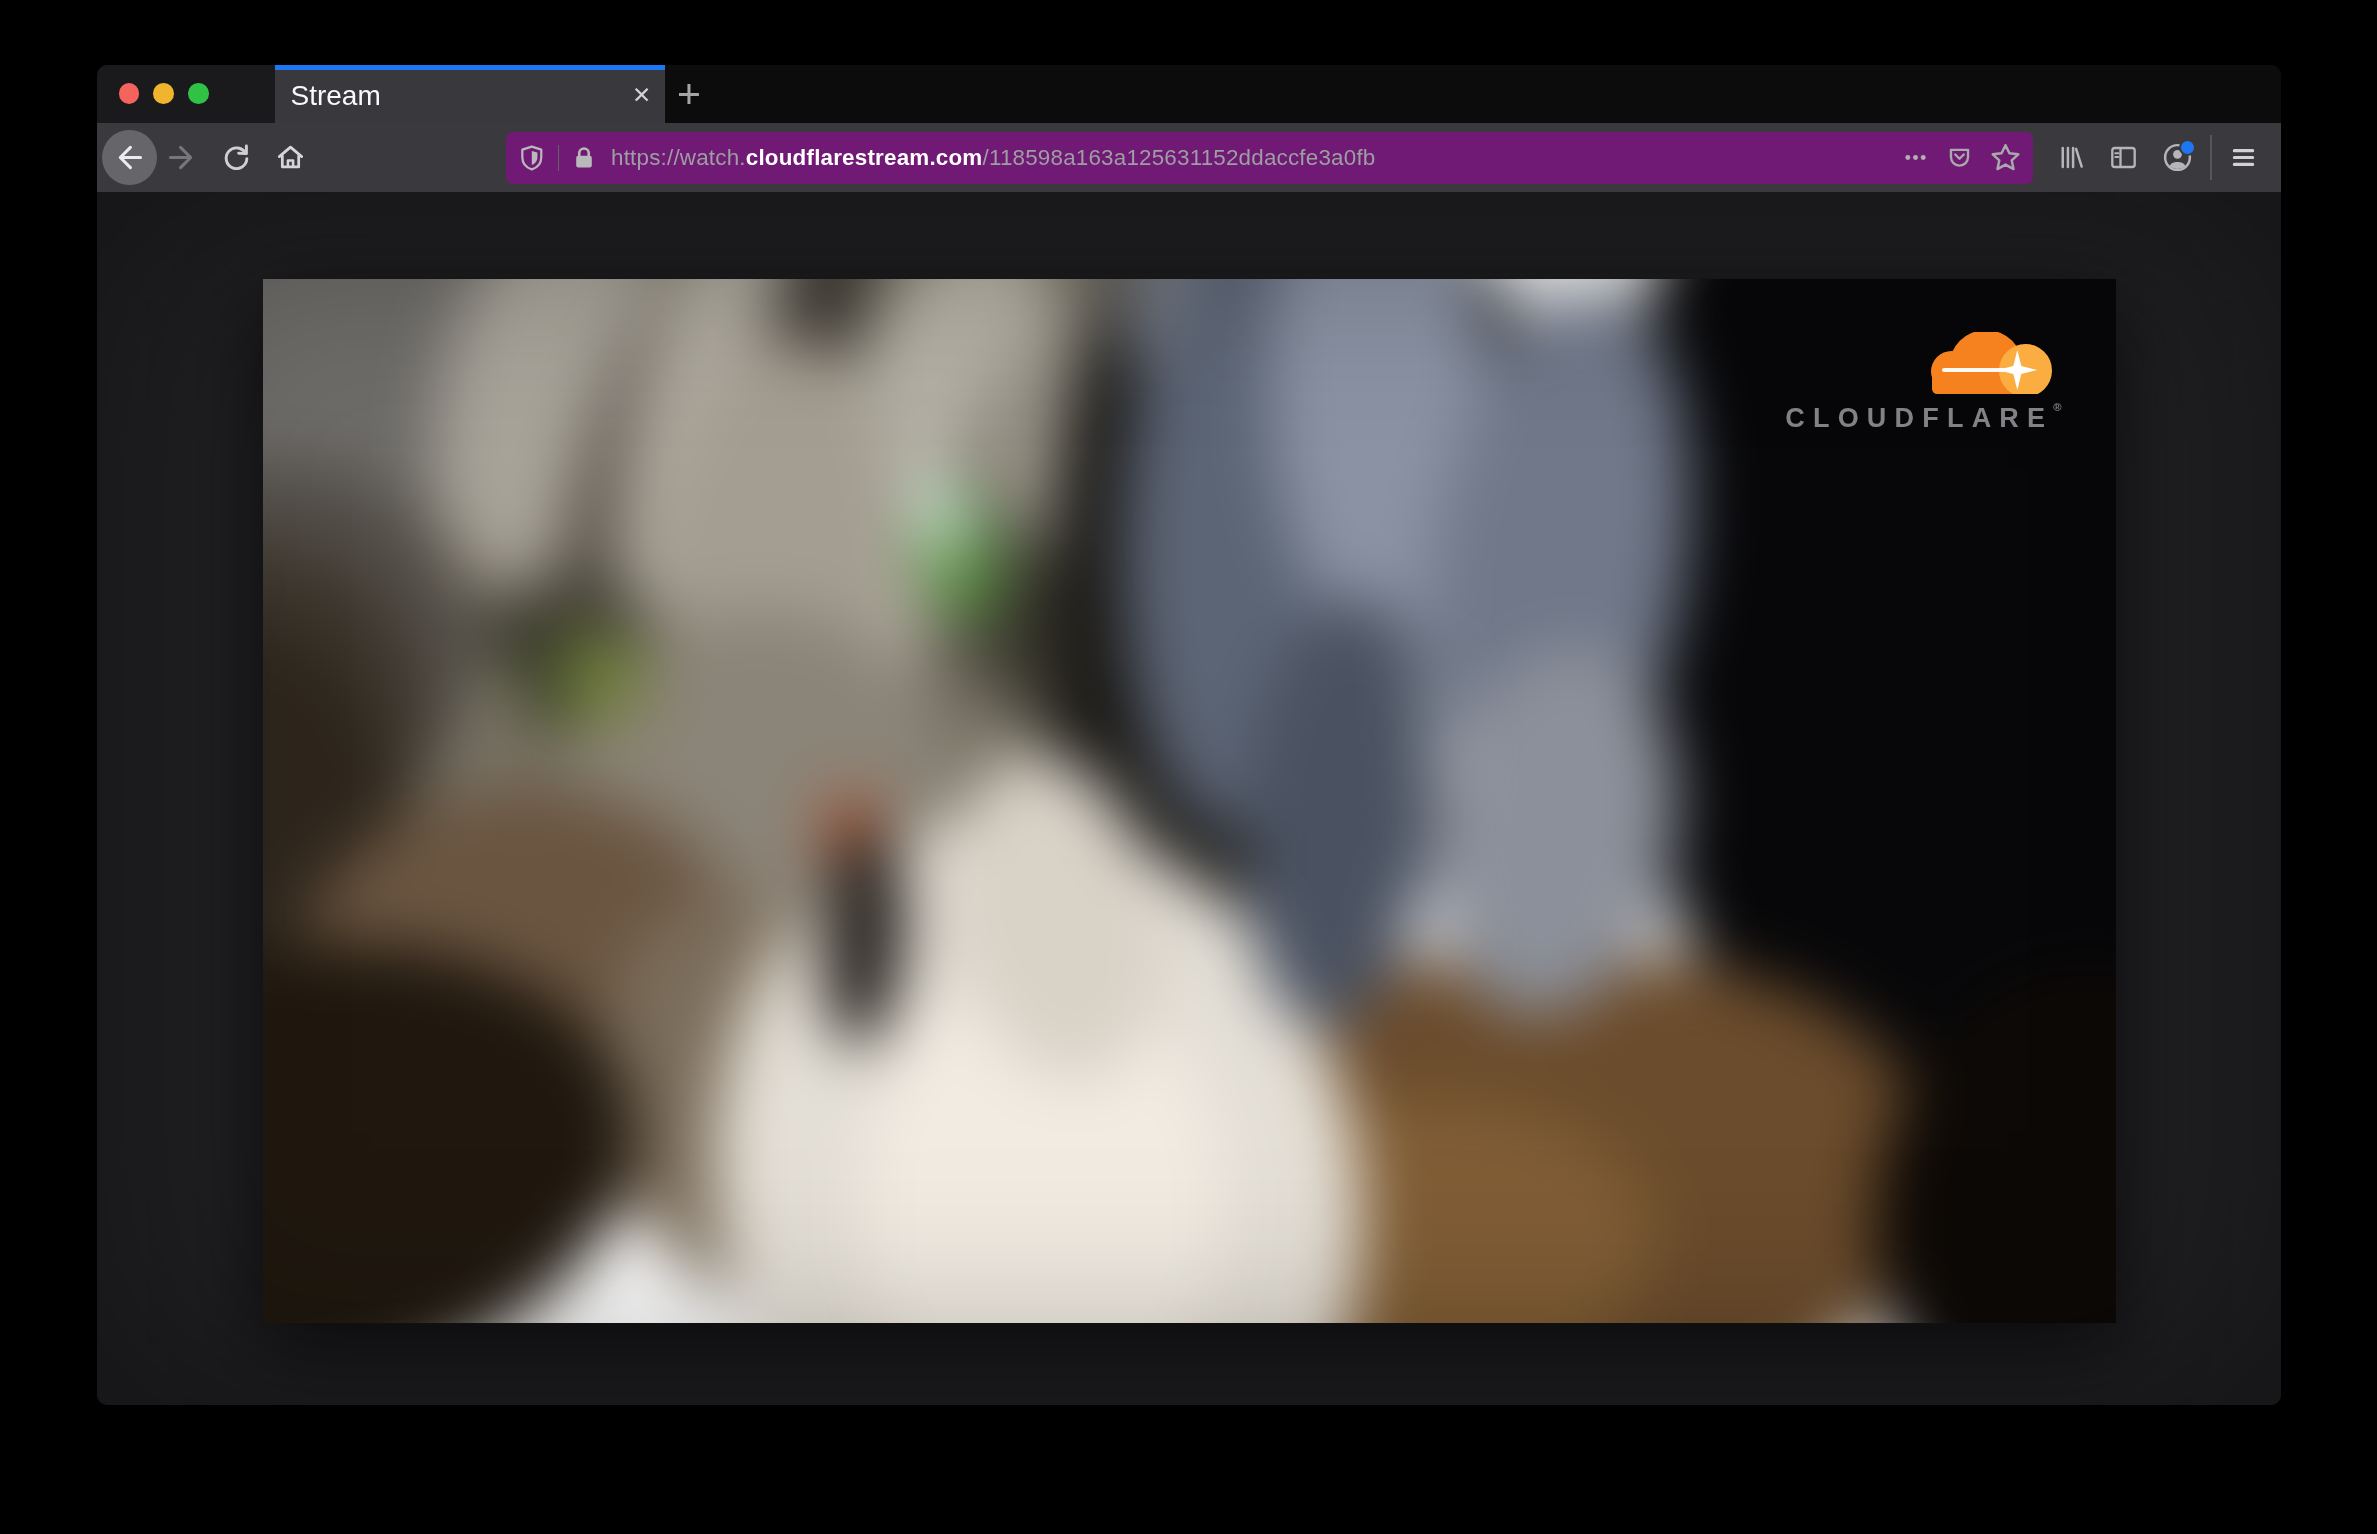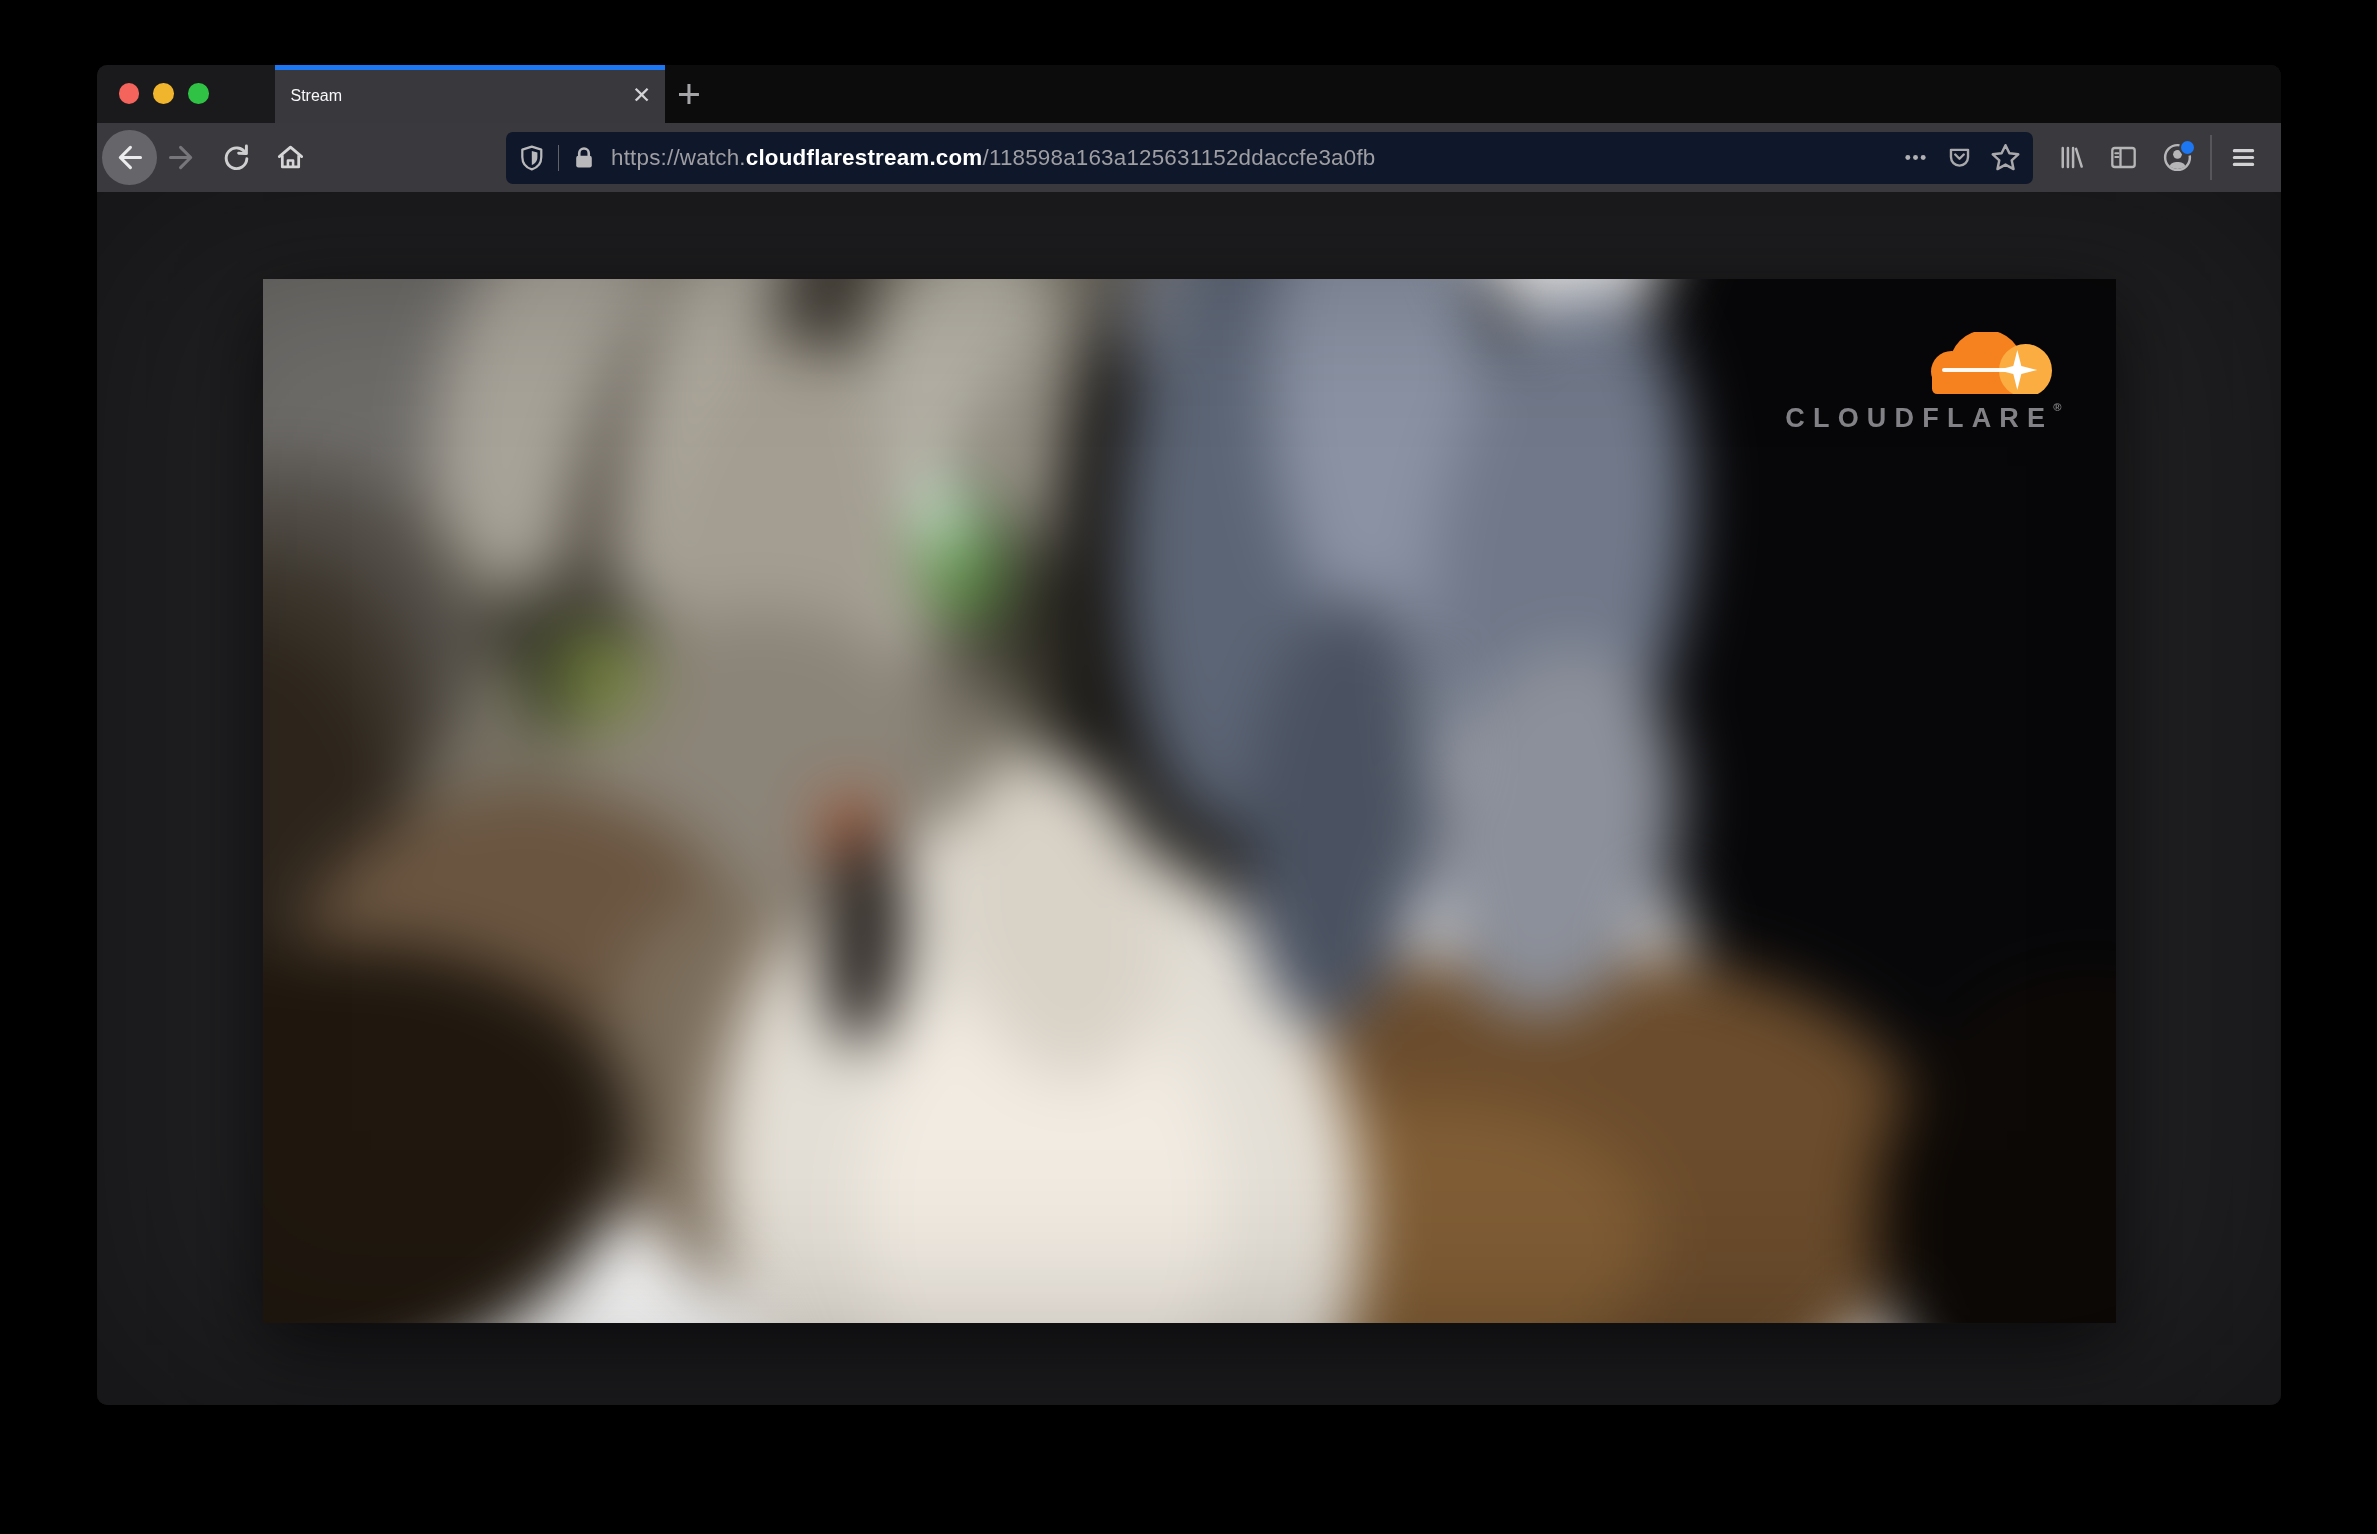--- a/index.html
+++ b/index.html
@@ -11,36 +11,36 @@
   
   .tabbar{height:58px;display:flex;background:#0c0c0d;}
   .traffic{width:178px;height:58px;background:#1a1a1c;position:relative;flex:0 0 auto;}
   .light{position:absolute;top:18px;width:20.7px;height:20.7px;border-radius:50%;}
   .light.r{left:21.6px;background:var(--traffic-red,#f4635c);}
   .light.y{left:56px;background:var(--traffic-yellow,#f0b42d);}
   .light.g{left:91px;background:var(--traffic-green,#2fc245);}
   .tab{width:390px;height:58px;background:#38383d;position:relative;flex:0 0 auto;
        display:flex;align-items:center;}
   .tab-accent{position:absolute;left:0;top:0;right:0;height:5.2px;background:var(--accent-blue,#1d76f2);}
-  .tab-title{margin-left:15.5px;margin-top:3.4px;font-size:16px;color:#f9f9fa;flex:1;
+  .tab-title{margin-left:15.5px;margin-top:3.4px;font-size:28px;color:#f9f9fa;flex:1;
              white-space:nowrap;overflow:hidden;}
   .tab-close{margin-right:13.8px;margin-top:3.4px;font-size:23px;color:#d3d3d5;line-height:1;cursor:default;}
   .newtab{width:48px;height:58px;display:flex;align-items:center;justify-content:center;
           background:#0c0c0d;flex:0 0 auto;}
   .newtab span{font-size:41px;font-weight:200;color:#a5a5a8;margin-top:1.7px;line-height:1;}
   .tab-filler{flex:1;background:#0c0c0d;}
   
   .toolbar{height:69px;background:#3a3a3e;display:flex;align-items:center;
            padding:0 13.8px 0 5.2px;position:relative;}
   .navbtn{width:48px;height:48px;border-radius:5.2px;display:flex;align-items:center;
           justify-content:center;flex:0 0 auto;}
   .backbtn{width:55px;height:55px;border-radius:50%;background:#66666a;display:flex;
            align-items:center;justify-content:center;flex:0 0 auto;}
   .spacer{flex:0 0 191px;}
-  .urlbar{flex:1;height:52px;background:#0f172a;border-radius:6.9px;display:flex;
+  .urlbar{flex:1;height:52px;background:#701a75;border-radius:6.9px;display:flex;
           align-items:center;padding:0 12px;margin-right:13.8px;min-width:0;}
   .url-sep{width:1.7px;height:26px;background:#636367;margin:0 12px;flex:0 0 auto;}
   .urltext{flex:1;min-width:0;margin-left:13.8px;font-size:22.4px;white-space:nowrap;
            overflow:hidden;color:#9e9ea3;letter-spacing:0.2px;}
   .urltext .domain{color:#ffffff;font-weight:bold;}
   .uicon{flex:0 0 auto;display:flex;align-items:center;justify-content:center;}
   .uicon.right{margin-left:15.5px;}
   .tb-sep{width:1.7px;height:45px;background:#57575b;margin:0 8.6px;flex:0 0 auto;}
   .acct{position:relative;}
   .acct .dot{position:absolute;top:5.2px;right:5.2px;width:13px;height:13px;border-radius:50%;

